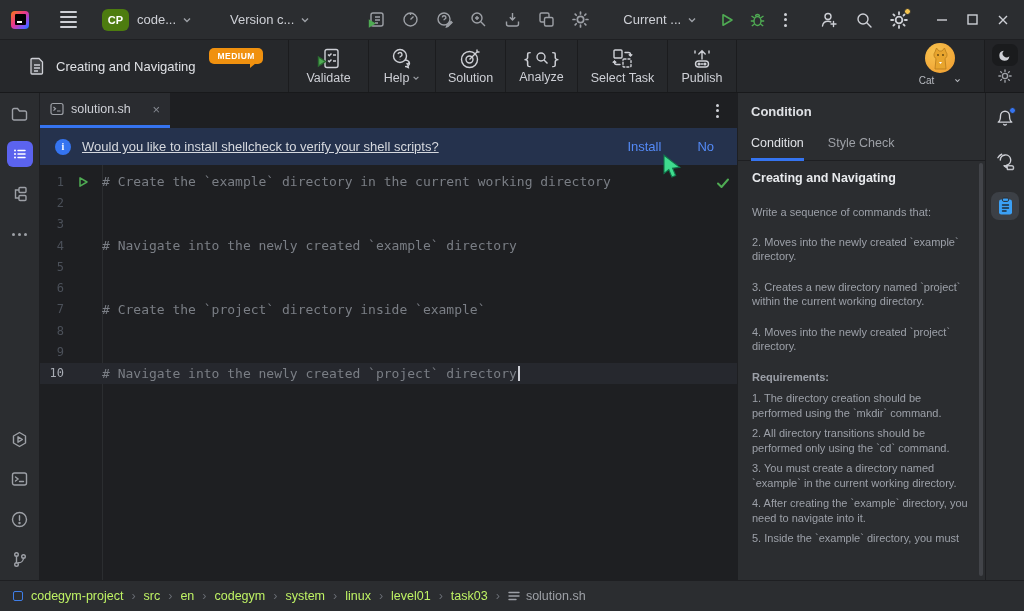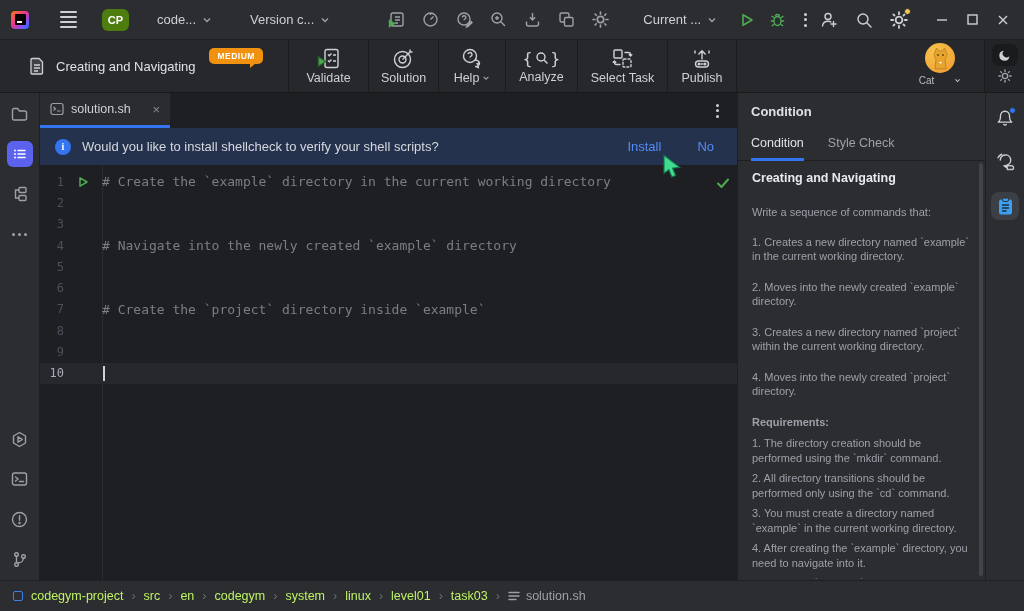--- a/index.html
+++ b/index.html
@@ -59,21 +59,21 @@
   .dots3 i { width:3px; height:3px; border-radius:50%; background:#9da0a6; }
 
   
   .editor-region { position:absolute; left:40px; top:93px; width:697px; height:487px; display:flex; flex-direction:column; background:#1e1f22; }
   .tabbar { height:35px; display:flex; align-items:stretch; background:#1e1f22; }
   .tab { width:130px; background:#2a2c30; display:flex; align-items:center; gap:7px; padding:0 10px;
     border-bottom:3px solid #3574f0; color:#ced0d6; font-size:12.5px; }
   .tab-close { color:#868a92; font-size:13px; margin-left:auto; line-height:1; }
   .tab-kebab { margin-left:auto; align-self:center; margin-right:14px; }
   .banner { height:37px; background:#25324d; display:flex; align-items:center; padding:0 15px; gap:11px; }
-  .banner-text { color:#d5d8de; font-size:13px; }
+  .banner-text { color:#d5d8de; font-size:13px;text-decoration:underline; }
   .banner-links { margin-left:auto; display:flex; gap:36px; padding-right:8px; }
   .blink { color:#548af7; font-size:13px; }
   .info-ic { width:16px; height:16px; border-radius:50%; background:#3574f0; color:#fff; font-size:10px;
     font-weight:bold; display:grid; place-items:center; font-family:"Liberation Serif",serif; }
   .editor { flex:1; position:relative; padding-top:6px; font-family:"DejaVu Sans Mono",monospace; font-size:13px; color:#7a7e85; }
   .editor::before { content:""; position:absolute; left:62px; top:0; bottom:0; width:1px; background:#2b2d30; }
   .eline { display:flex; align-items:center; height:21.3px; position:relative; }
   .eline.current { background:#26282e; }
   .lnum { width:24px; text-align:right; font-size:12px; color:#4b5059; flex-shrink:0; }
   .eline.current .lnum { color:#a9adb5; }
@@ -121,21 +121,21 @@
 
 <div class="titlebar">
   <div class="idea-logo"></div>
   <div class="burger">
       <span></span>
       <span></span>
       <span></span>
       <span></span>
     </div>
   <div class="proj-badge">CP</div>
-  <div class="widget" style="margin-left:24px;">
+  <div class="widget" style="margin-left:4px;">
     <span class="tb-text">code...</span>
     <span class="ic">
         <svg width="10" height="10" viewBox="0 0 10 10" fill="none" stroke="currentColor" stroke-width="1.4">
           <path d="M2 3.5l3 3 3-3"></path>
         </svg>
       </span>
   </div>
   <div class="widget" style="margin-left:30px;">
     <span class="tb-text">Version c...</span>
     <span class="ic">
@@ -270,45 +270,45 @@
     <div class="task-btn" style="width:80px;">
       <span class="ic">
           <svg width="24" height="21" viewBox="0 0 24 21" fill="none" stroke="#ced0d6" stroke-width="1.4">
             <rect x="8" y="1.5" width="13" height="18" rx="2"></rect>
             <path d="M11 6.5l1.3 1.3 2.2-2.3M16 7h3M11 12.5l1.3 1.3 2.2-2.3M16 13h3"></path>
             <path d="M1.5 9l7 4.5-7 4.5z" fill="#4fab53" stroke="#2b6c31"></path>
           </svg>
         </span>
       <span class="lbl">Validate</span>
     </div>
-    <div class="task-btn" style="width:70px;">
-      <span class="ic">
-          <svg width="21" height="21" viewBox="0 0 21 21" fill="none" stroke="#ced0d6" stroke-width="1.4">
-            <circle cx="9.5" cy="11.5" r="8"></circle>
-            <circle cx="9.5" cy="11.5" r="3.5"></circle>
-            <path d="M9.5 11.5L17 4M17 4h2.5M17 4V1.5"></path>
-          </svg>
-        </span>
-      <span class="lbl">Solution</span>
-    </div>
     <div class="task-btn" style="width:67px;">
       <span class="ic">
           <svg width="23" height="21" viewBox="0 0 23 21" fill="none" stroke="#ced0d6" stroke-width="1.4">
             <circle cx="9" cy="8" r="6.5"></circle>
             <path d="M7 6.2a2 2 0 1 1 2.7 2.1c-.5.2-.7.6-.7 1.1M9 11.8v.2"></path>
             <path d="M14 12c2.5 0 4.5 1.5 4.5 3.3 0 1-.6 1.8-1.5 2.4l.3 1.8-2-1c-.4.1-.8.1-1.3.1"></path>
             <path d="M15.5 15.2l1 1 1.7-1.8"></path>
           </svg>
         </span>
       <span class="lbl">
           <span>Help</span>
           <svg width="8" height="8" viewBox="0 0 10 10" fill="none" stroke="#9da0a6" stroke-width="1.5">
             <path d="M2 3.5l3 3 3-3"></path>
           </svg>
         </span>
+    </div>
+    <div class="task-btn" style="width:70px;">
+      <span class="ic">
+          <svg width="21" height="21" viewBox="0 0 21 21" fill="none" stroke="#ced0d6" stroke-width="1.4">
+            <circle cx="9.5" cy="11.5" r="8"></circle>
+            <circle cx="9.5" cy="11.5" r="3.5"></circle>
+            <path d="M9.5 11.5L17 4M17 4h2.5M17 4V1.5"></path>
+          </svg>
+        </span>
+      <span class="lbl">Solution</span>
     </div>
     <div class="task-btn" style="width:72px;">
       <span class="ic" style="gap:2px; color:#ced0d6; font-size:16px; font-family:'DejaVu Sans Mono',monospace;">{<svg width="14" height="14" viewBox="0 0 14 14" fill="none" stroke="#ced0d6" stroke-width="1.4">
             <circle cx="6" cy="6" r="4"></circle>
             <path d="M9 9l3.5 3.5"></path>
           </svg>}</span>
       <span class="lbl">Analyze</span>
     </div>
     <div class="task-btn" style="width:90px;">
       <span class="ic">
@@ -501,20 +501,21 @@
         <span class="ecode"></span>
       </div>
     <div class="eline">
         <span class="lnum">9</span>
         <span class="gslot"></span>
         <span class="ecode"></span>
       </div>
     <div class="eline current">
       <span class="lnum">10</span>
       <span class="gslot"></span>
+      <span class="ecode"># Navigate into the newly created `project` directory</span>
       <span class="caret"></span>
     </div>
     <span class="inspect-ok">
         <svg width="14" height="12" viewBox="0 0 14 12" fill="none" stroke="#4fab53" stroke-width="2" stroke-linecap="round" stroke-linejoin="round">
           <path d="M2 6.5l3.5 3.5L12 2.5"></path>
         </svg>
       </span>
   </div>
 
   <span class="cursor-arrow">
@@ -526,21 +527,20 @@
 
 <div class="cond-panel">
   <div class="cond-header">Condition</div>
   <div class="cond-tabs">
     <span class="ctab active">Condition</span>
     <span class="ctab">Style Check</span>
   </div>
   <div class="cond-content">
     <div class="cond-title">Creating and Navigating</div>
     <p class="intro">Write a sequence of commands that:</p>
-    <p class="step">1. Creates a new directory named `example` in the current working directory.</p>
     <p class="step">2. Moves into the newly created `example` directory.</p>
     <p class="step">3. Creates a new directory named `project` within the current working directory.</p>
     <p class="step">4. Moves into the newly created `project` directory.</p>
     <p class="req-label">Requirements:</p>
     <p class="req">1. The directory creation should be performed using the `mkdir` command.</p>
     <p class="req">2. All directory transitions should be performed only using the `cd` command.</p>
     <p class="req">3. You must create a directory named `example` in the current working directory.</p>
     <p class="req">4. After creating the `example` directory, you need to navigate into it.</p>
     <p class="req">5. Inside the `example` directory, you must</p>
   </div>

